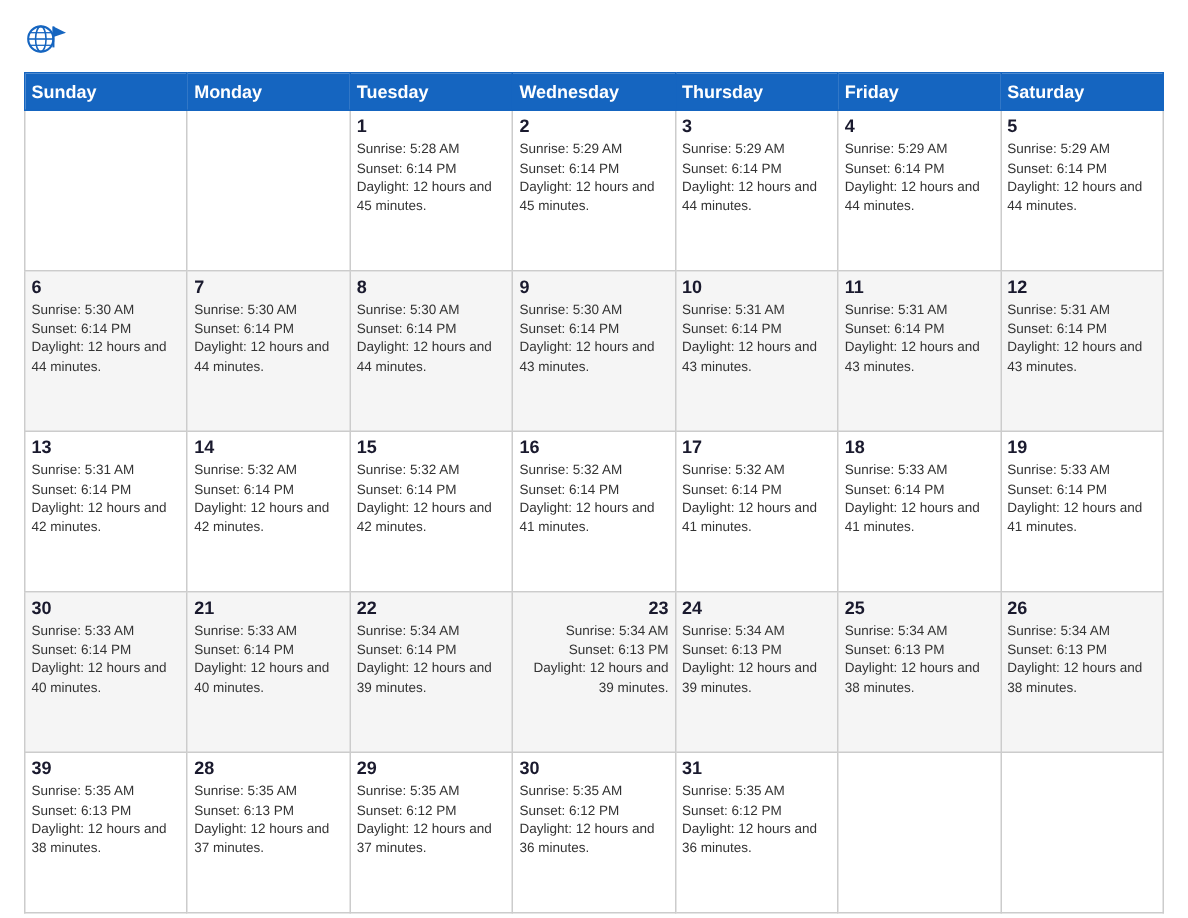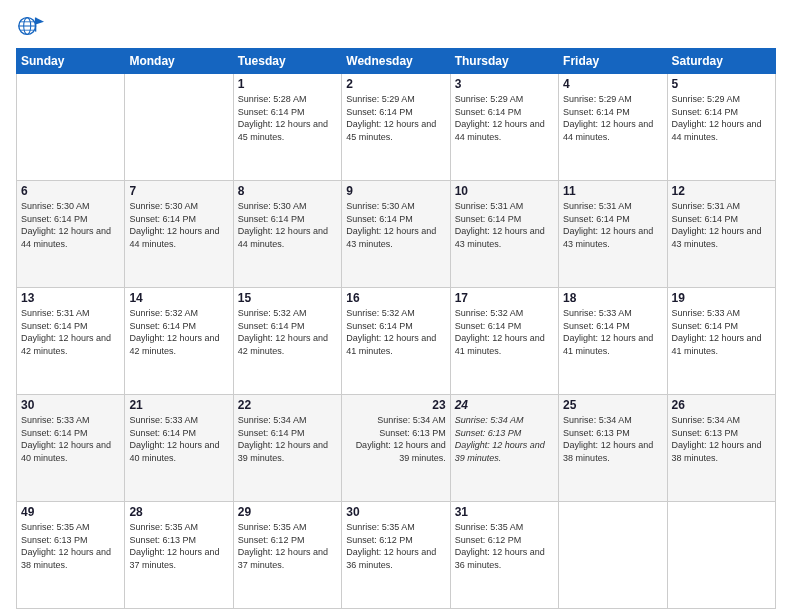--- a/index.html
+++ b/index.html
@@ -230,36 +230,36 @@
             <div class="day-info">Sunrise: 5:33 AM<br>Sunset: 6:14 PM<br>Daylight: 12 hours and 40 minutes.</div>
           </td>
           <td style="background: rgb(245, 245, 245);">
             <span class="day-number">22</span>
             <div class="day-info">Sunrise: 5:34 AM<br>Sunset: 6:14 PM<br>Daylight: 12 hours and 39 minutes.</div>
           </td>
           <td style="background: rgb(245, 245, 245); text-align: right;">
             <span class="day-number">23</span>
             <div class="day-info">Sunrise: 5:34 AM<br>Sunset: 6:13 PM<br>Daylight: 12 hours and 39 minutes.</div>
           </td>
-          <td style="background: rgb(245, 245, 245); font-style: italic;">
+          <td style="background: rgb(245, 245, 245);">
             <span class="day-number">24</span>
             <div class="day-info">Sunrise: 5:34 AM<br>Sunset: 6:13 PM<br>Daylight: 12 hours and 39 minutes.</div>
           </td>
           <td style="background: rgb(245, 245, 245);">
             <span class="day-number">25</span>
             <div class="day-info">Sunrise: 5:34 AM<br>Sunset: 6:13 PM<br>Daylight: 12 hours and 38 minutes.</div>
           </td>
           <td style="background: rgb(245, 245, 245);">
             <span class="day-number">26</span>
             <div class="day-info">Sunrise: 5:34 AM<br>Sunset: 6:13 PM<br>Daylight: 12 hours and 38 minutes.</div>
           </td>
         </tr>
         <tr>
           <td>
-            <span class="day-number">49</span>
+            <span class="day-number">39</span>
             <div class="day-info">Sunrise: 5:35 AM<br>Sunset: 6:13 PM<br>Daylight: 12 hours and 38 minutes.</div>
           </td>
           <td>
             <span class="day-number">28</span>
             <div class="day-info">Sunrise: 5:35 AM<br>Sunset: 6:13 PM<br>Daylight: 12 hours and 37 minutes.</div>
           </td>
           <td>
             <span class="day-number">29</span>
             <div class="day-info">Sunrise: 5:35 AM<br>Sunset: 6:12 PM<br>Daylight: 12 hours and 37 minutes.</div>
           </td>

